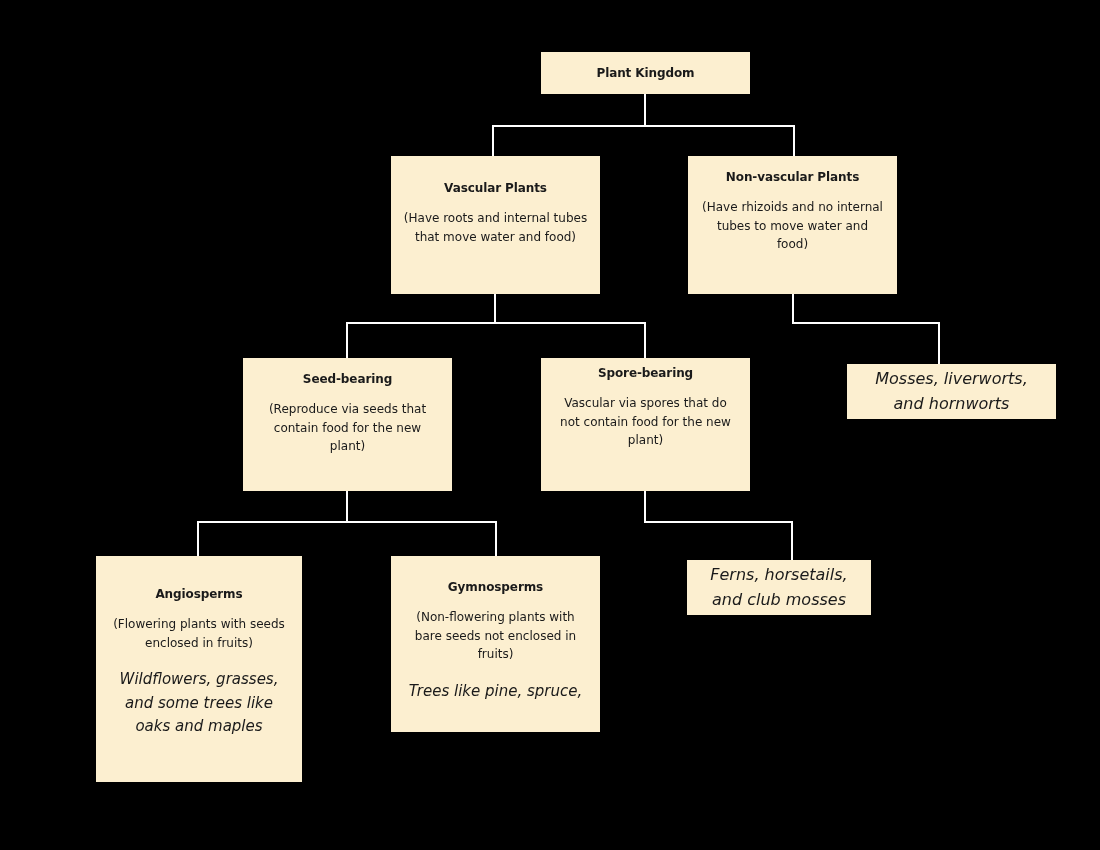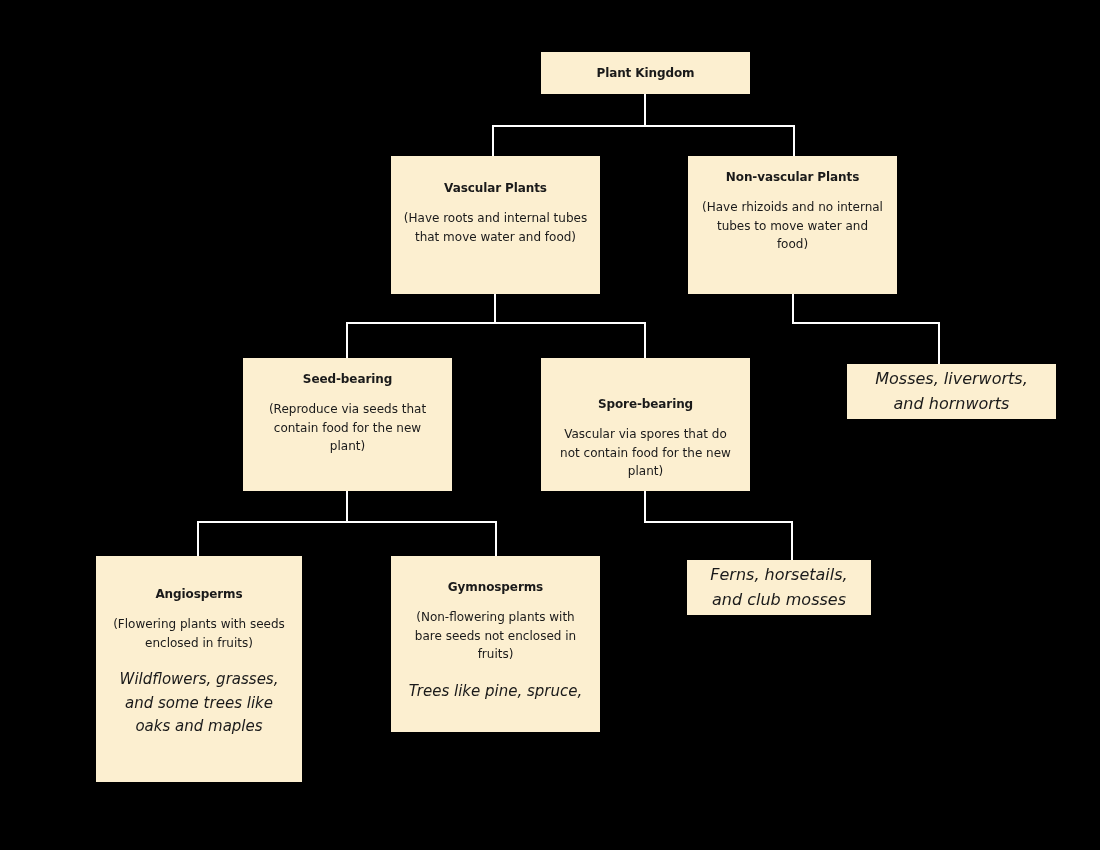--- a/index.html
+++ b/index.html
@@ -100,21 +100,21 @@
   <div class="node" style="left:688px; top:156px; width:209px; height:138px; justify-content:flex-start; padding-top:13px;">
     <div class="node-title">Non-vascular Plants</div>
     <div class="node-desc">(Have rhizoids and no internal tubes to move water and food)</div>
   </div>
 
   <div class="node" style="left:243px; top:358px; width:209px; height:133px; justify-content:flex-start; padding-top:13px;">
     <div class="node-title">Seed-bearing</div>
     <div class="node-desc">(Reproduce via seeds that contain food for the new plant)</div>
   </div>
 
-  <div class="node" style="left:541px; top:358px; width:209px; height:133px; justify-content:flex-end; padding-top:13px;">
+  <div class="node" style="left:541px; top:358px; width:209px; height:133px; justify-content:flex-start; padding-top:7px;">
     <div class="node-title">Spore-bearing</div>
     <div class="node-desc">Vascular via spores that do not contain food for the new plant)</div>
   </div>
 
   <div class="node" style="left:847px; top:364px; width:209px; height:55px;">
     <div class="leaf-only">Mosses, liverworts, and hornworts</div>
   </div>
 
   <div class="node" style="left:96px; top:556px; width:206px; height:226px; justify-content:flex-start; padding-top:30px;">
     <div class="node-title">Angiosperms</div>

